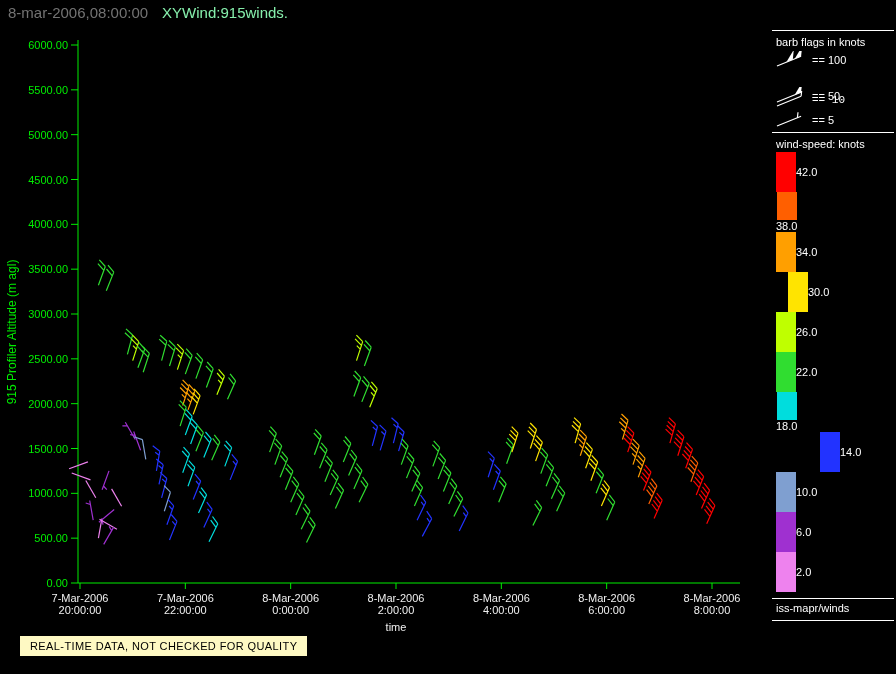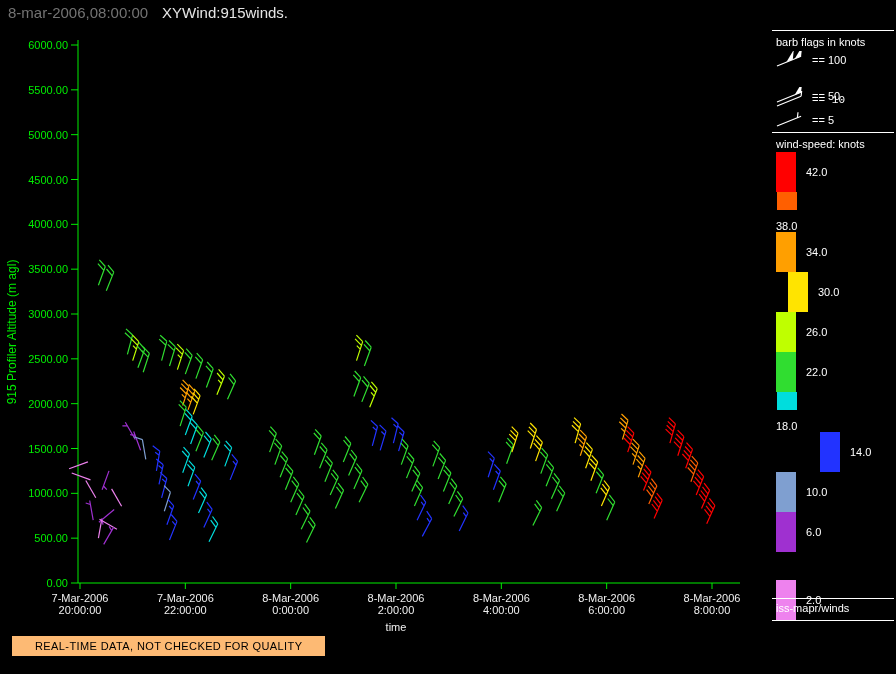--- a/index.html
+++ b/index.html
@@ -3,35 +3,35 @@
 <meta charset="utf-8">
 <style>
   html,body{margin:0;padding:0;}
   body{
     width:896px;height:674px;position:relative;overflow:hidden;
     background:#000;color:#fff;
     font-family:"Liberation Sans","DejaVu Sans",sans-serif;
   }
   .titlebar{position:absolute;left:8px;top:4px;font-size:15px;white-space:pre;}
   .t-time{color:#737373;}
-  .t-name{color:#e5e5e5;margin-left:14px;}
+  .t-name{color:#86efac;margin-left:14px;}
   #plot-svg{position:absolute;left:0;top:0;}
   .banner{
-    position:absolute;left:12px;top:636px;
-    background:#fdba74;color:#000000;
-    font-size:11px;padding:4px 23px;letter-spacing:.4px;
+    position:absolute;left:20px;top:636px;
+    background:#fef9c3;color:#000000;
+    font-size:11px;padding:4px 10px;letter-spacing:.4px;
   }
   .panel{
     position:absolute;left:770px;top:0;width:126px;height:674px;
     font-size:11px;color:#fff;
   }
   .sep{position:absolute;left:2px;right:2px;border-top:1px solid #ffffff;height:0;}
   .ptitle{position:absolute;left:6px;}
   .brow{position:absolute;left:4px;height:20px;display:flex;align-items:center;gap:4px;}
-  .srow{position:absolute;left:6px;height:40px;display:flex;align-items:center;gap:10px;}
+  .srow{position:absolute;left:6px;height:40px;display:flex;align-items:center;}
   .swatch{width:20px;height:40px;display:inline-block;}
   .pfoot{position:absolute;left:6px;top:602px;}
 </style>
 </head>
 <body>
 
 <svg id="plot-svg" width="770" height="674">
     <line x1="78" y1="40" x2="78" y2="583" stroke="#00ee00"></line>
     <line x1="78" y1="583" x2="740" y2="583" stroke="#00ee00"></line>
     <line x1="71" y1="45" x2="78" y2="45" stroke="#00ee00"></line>
@@ -526,21 +526,21 @@
         <span>14.0</span>
       </div>
       <div class="srow" style="top: 472px; text-align: center;">
         <span class="swatch" style="background: rgb(127, 159, 208);"></span>
         <span>10.0</span>
       </div>
       <div class="srow" style="top: 512px;">
         <span class="swatch" style="background: rgb(159, 48, 208);"></span>
         <span>6.0</span>
       </div>
-      <div class="srow" style="top: 580px;">
+      <div class="srow" style="top: 552px;">
         <span class="swatch" style="background: rgb(238, 130, 238);"></span>
         <span>2.0</span>
       </div>
     </div>
   <div class="sep" style="top:598px"></div>
   <div class="pfoot">iss-mapr/winds</div>
   <div class="sep" style="top:620px"></div>
 </div>
 
 <div class="banner">REAL-TIME DATA, NOT CHECKED FOR QUALITY</div>

